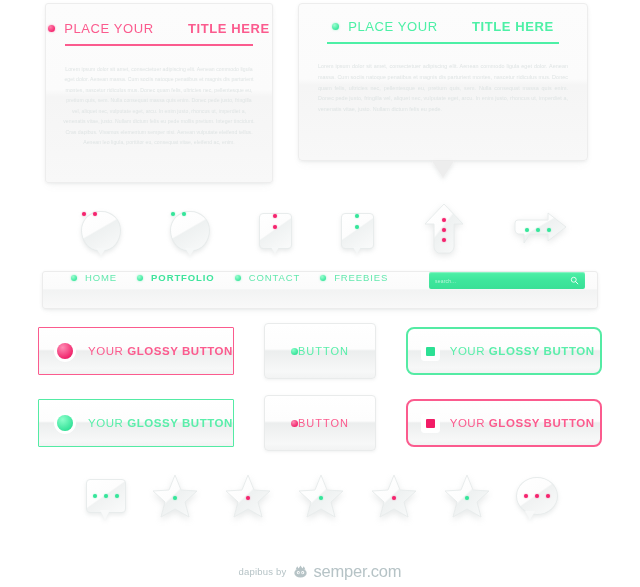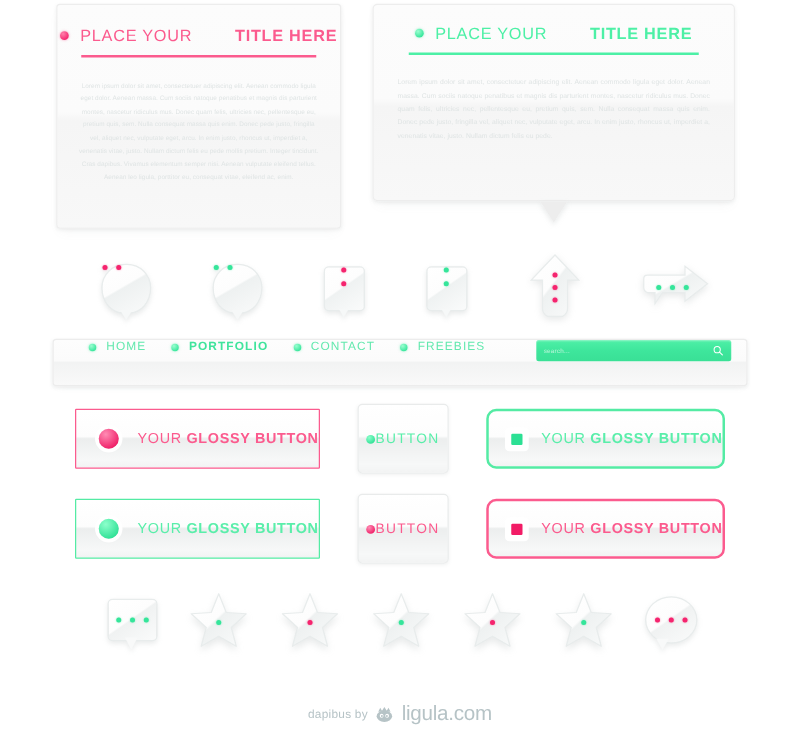--- a/index.html
+++ b/index.html
@@ -220,21 +220,21 @@
     flex: 1;
   }
   .search-icon { width: 9px; height: 9px; flex: 0 0 auto; }
 
   
   .btn-row {
     position: relative;
     height: 72px;
     display: flex;
     align-items: center;
-    padding: 0 60px;
+    padding: 0 38px;
   }
 
   .glossy-btn {
     position: relative;
     display: flex;
     align-items: center;
     background: linear-gradient(180deg, #ffffff 0%, #fdfdfd 46%, #eceeee 50%, #f7f8f8 88%, #f2f3f3 100%);
     cursor: pointer;
   }
 
@@ -647,14 +647,14 @@
 <div class="footer">
   <span class="footer-text">dapibus by</span>
   <svg class="freepik-logo" viewBox="0 0 15 13">
     <ellipse cx="7.5" cy="8" rx="6.2" ry="4.6" fill="#b6c3c6"></ellipse>
     <path d="M2.6 4.4 L4.2 1.2 L5.6 3.6 L7.5 0.6 L9.4 3.6 L10.8 1.2 L12.4 4.4 Z" fill="#b6c3c6"></path>
     <ellipse cx="5.3" cy="7.6" rx="1.5" ry="1.6" fill="#ffffff"></ellipse>
     <ellipse cx="9.7" cy="7.6" rx="1.5" ry="1.6" fill="#ffffff"></ellipse>
     <circle cx="5.5" cy="7.8" r="0.8" fill="#b6c3c6"></circle>
     <circle cx="9.5" cy="7.8" r="0.8" fill="#b6c3c6"></circle>
   </svg>
-  <span class="footer-brand">ligula.com</span>
+  <span class="footer-brand">semper.com</span>
 </div>
 
 </body></html>

